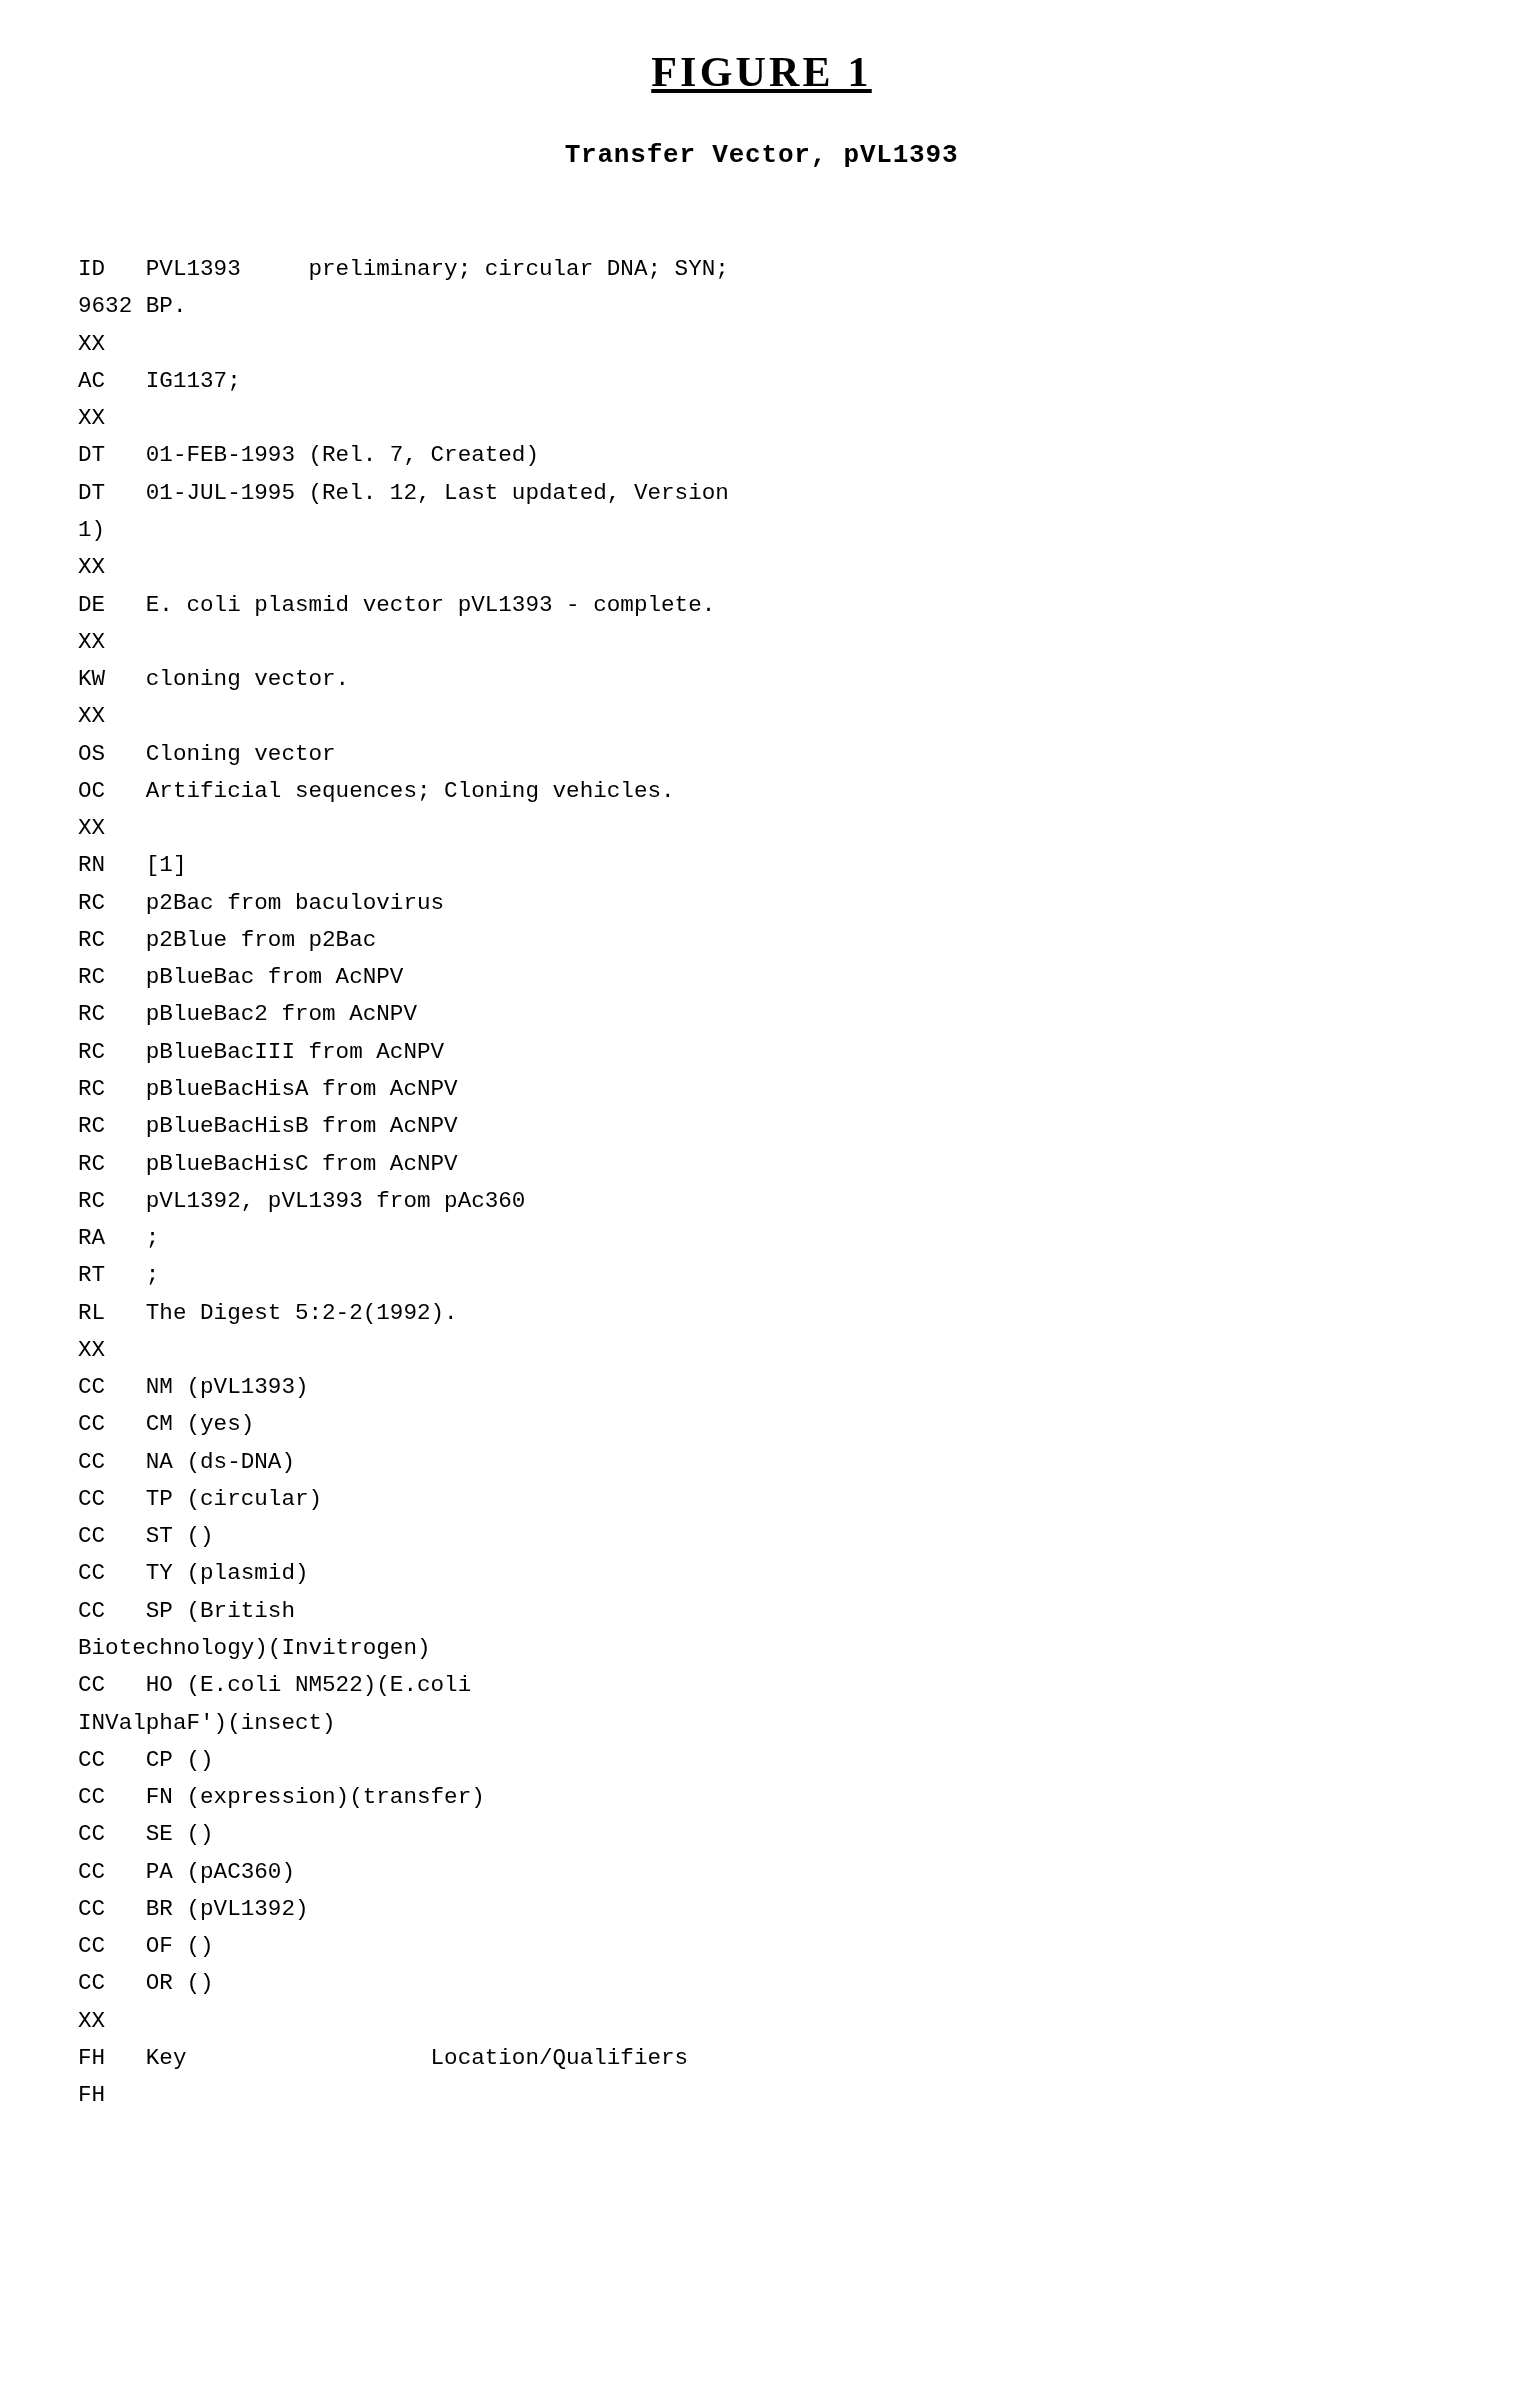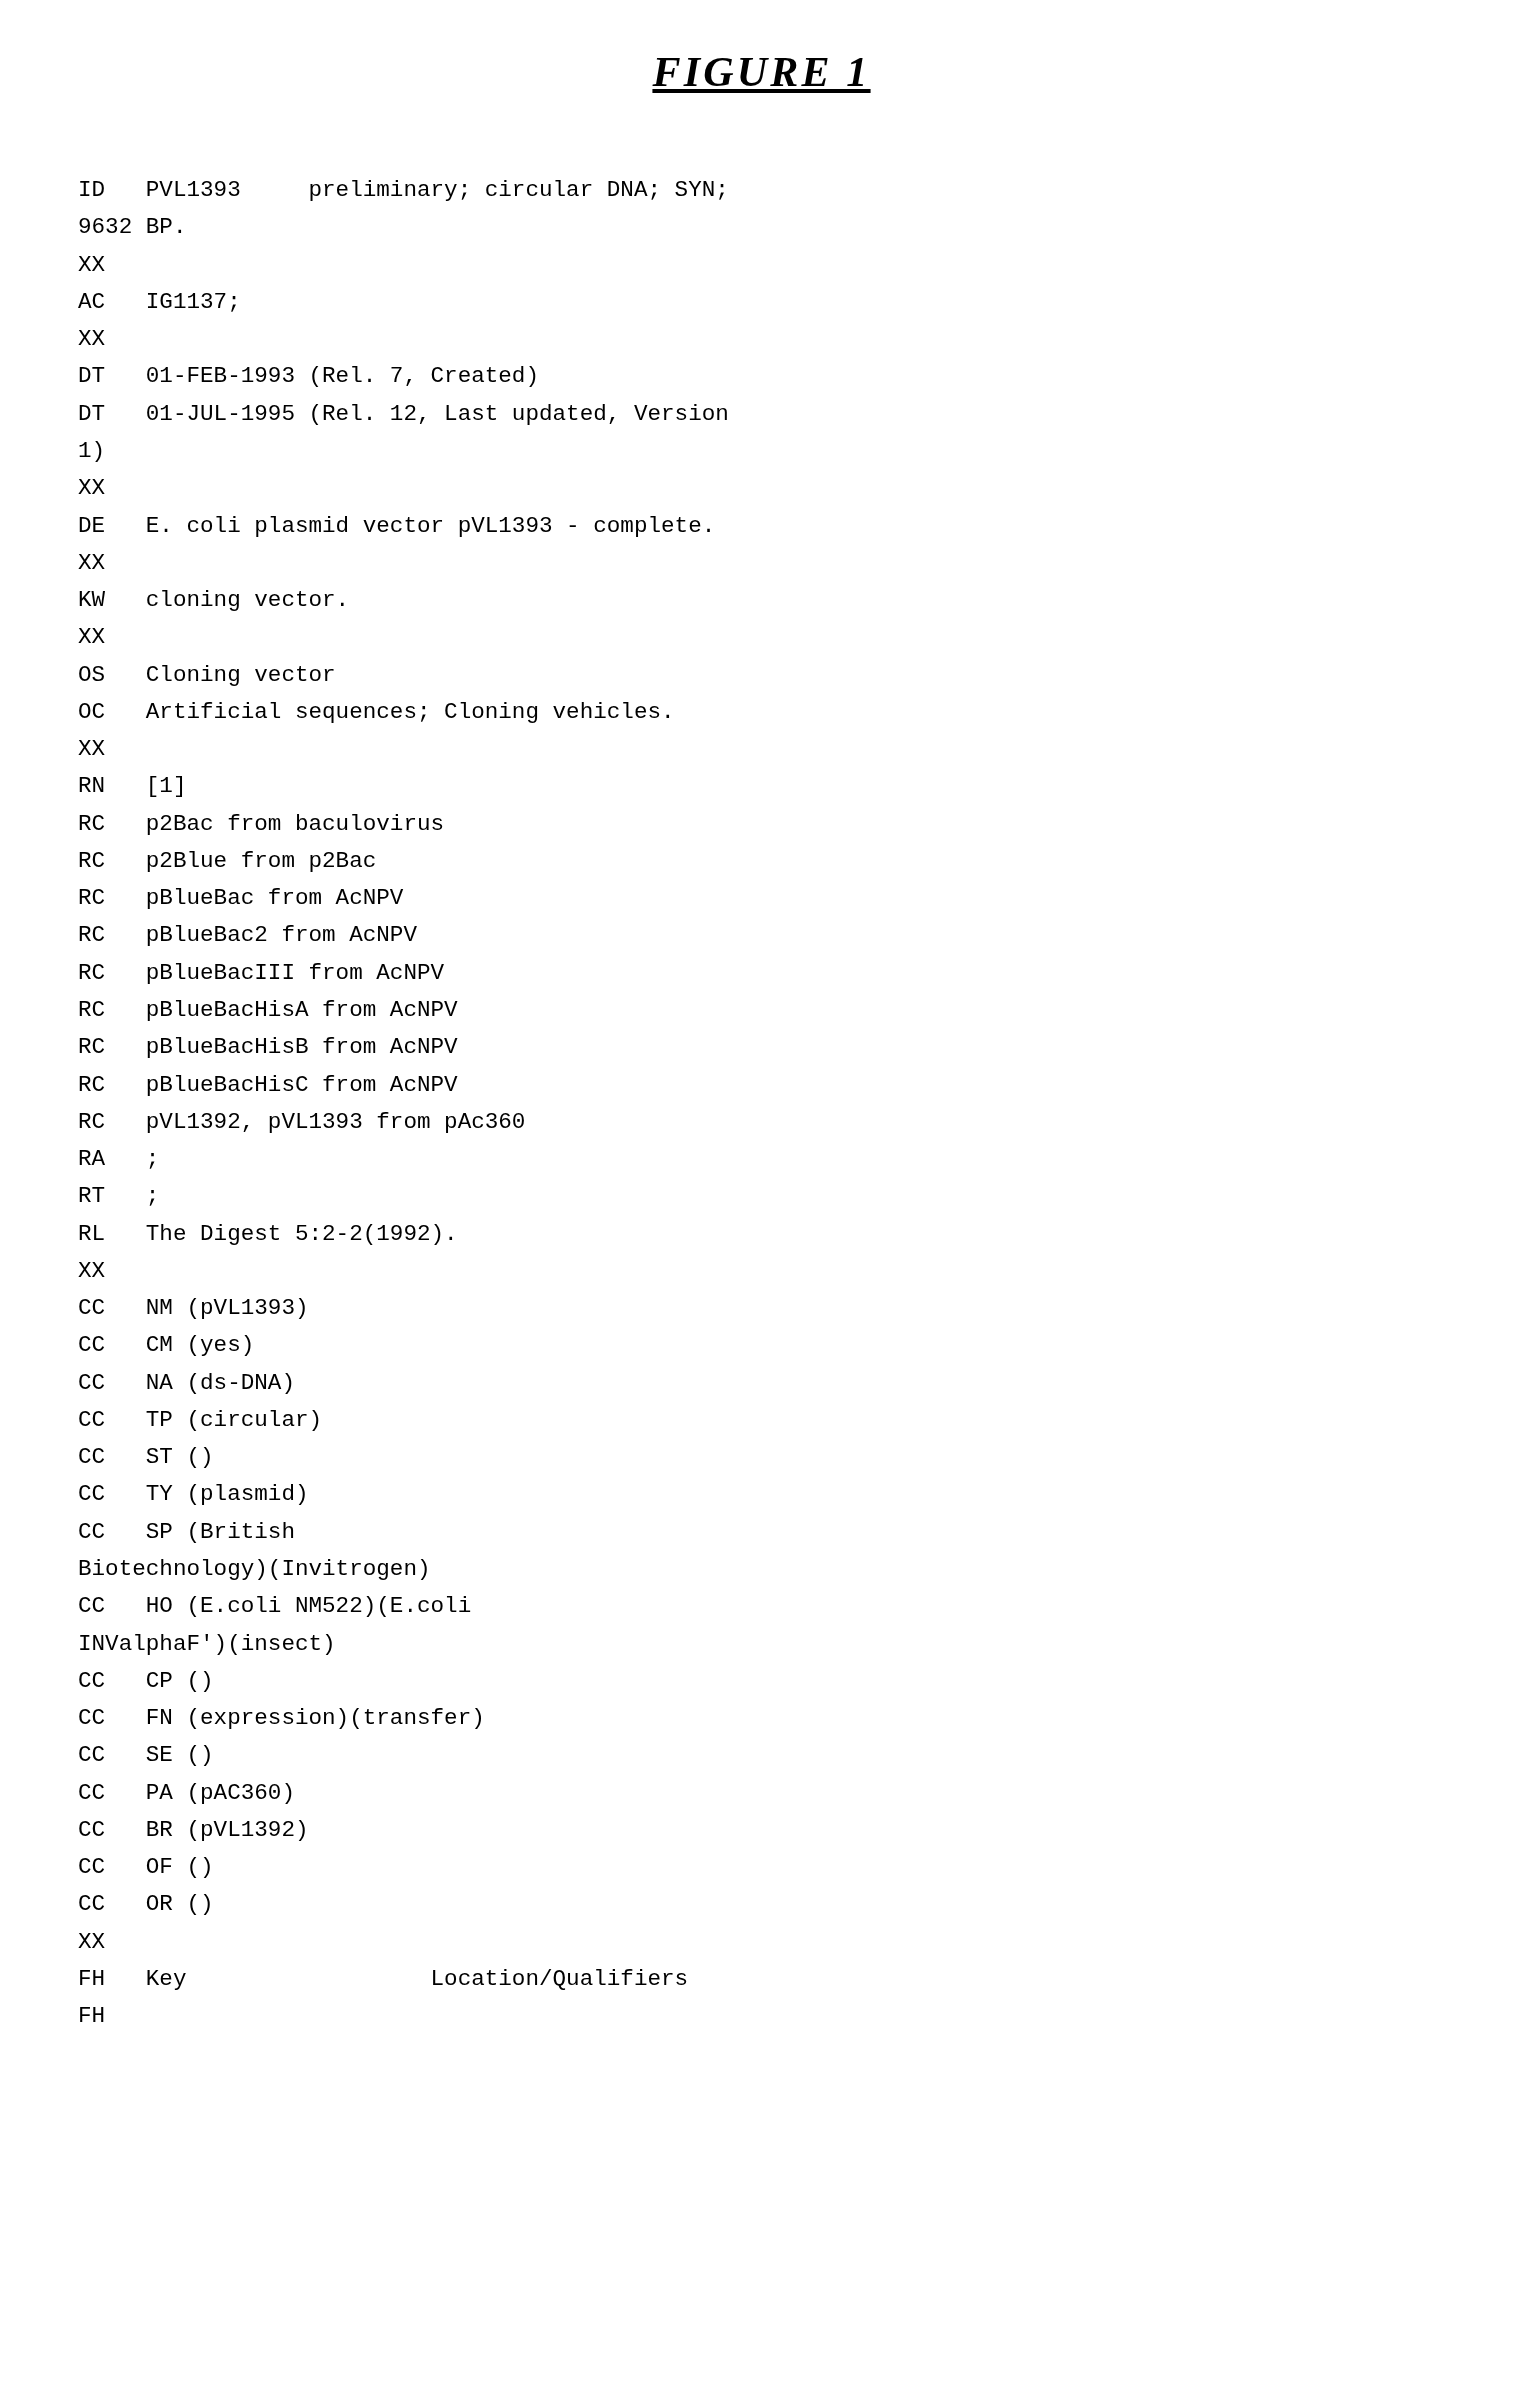--- a/index.html
+++ b/index.html
@@ -18,21 +18,20 @@
     }
 
     .page-title {
       text-align: center;
       font-size: 42px;
       font-weight: bold;
       text-decoration: underline;
       letter-spacing: 3.2px;
       margin-bottom: 40px;
       font-family: 'Times New Roman', Times, serif;
-      font-style: italic;
     }
 
     .subtitle {
       text-align: center;
       font-size: 26px;
       font-weight: bold;
       font-family: 'Courier New', Courier, monospace;
       margin-bottom: 40px;
       line-height: 1.5;
       letter-spacing: 0.8px;
@@ -52,17 +51,18 @@
       font-size: 22.6px;
       line-height: 1.65;
     }
   </style>
 </head>
 <body>
 
 <h1 class="page-title">FIGURE  1</h1>
 
 <div class="subtitle">
+  <div>Transfer Vector,  pVL1393</div>
 </div>
 
 <div class="content-block" id="content-container">
 <span class="line">ID   PVL1393     preliminary; circular DNA; SYN;</span><span class="line">9632 BP.</span><span class="line">XX</span><span class="line">AC   IG1137;</span><span class="line">XX</span><span class="line">DT   01-FEB-1993 (Rel. 7, Created)</span><span class="line">DT   01-JUL-1995 (Rel. 12, Last updated, Version</span><span class="line">1)</span><span class="line">XX</span><span class="line">DE   E. coli plasmid vector pVL1393 - complete.</span><span class="line">XX</span><span class="line">KW   cloning vector.</span><span class="line">XX</span><span class="line">OS   Cloning vector</span><span class="line">OC   Artificial sequences; Cloning vehicles.</span><span class="line">XX</span><span class="line">RN   [1]</span><span class="line">RC   p2Bac from baculovirus</span><span class="line">RC   p2Blue from p2Bac</span><span class="line">RC   pBlueBac from AcNPV</span><span class="line">RC   pBlueBac2 from AcNPV</span><span class="line">RC   pBlueBacIII from AcNPV</span><span class="line">RC   pBlueBacHisA from AcNPV</span><span class="line">RC   pBlueBacHisB from AcNPV</span><span class="line">RC   pBlueBacHisC from AcNPV</span><span class="line">RC   pVL1392, pVL1393 from pAc360</span><span class="line">RA   ;</span><span class="line">RT   ;</span><span class="line">RL   The Digest 5:2-2(1992).</span><span class="line">XX</span><span class="line">CC   NM (pVL1393)</span><span class="line">CC   CM (yes)</span><span class="line">CC   NA (ds-DNA)</span><span class="line">CC   TP (circular)</span><span class="line">CC   ST ()</span><span class="line">CC   TY (plasmid)</span><span class="line">CC   SP (British</span><span class="line">Biotechnology)(Invitrogen)</span><span class="line">CC   HO (E.coli NM522)(E.coli</span><span class="line">INValphaF')(insect)</span><span class="line">CC   CP ()</span><span class="line">CC   FN (expression)(transfer)</span><span class="line">CC   SE ()</span><span class="line">CC   PA (pAC360)</span><span class="line">CC   BR (pVL1392)</span><span class="line">CC   OF ()</span><span class="line">CC   OR ()</span><span class="line">XX</span><span class="line">FH   Key                  Location/Qualifiers</span><span class="line">FH</span></div>
 
 
 </body></html>

